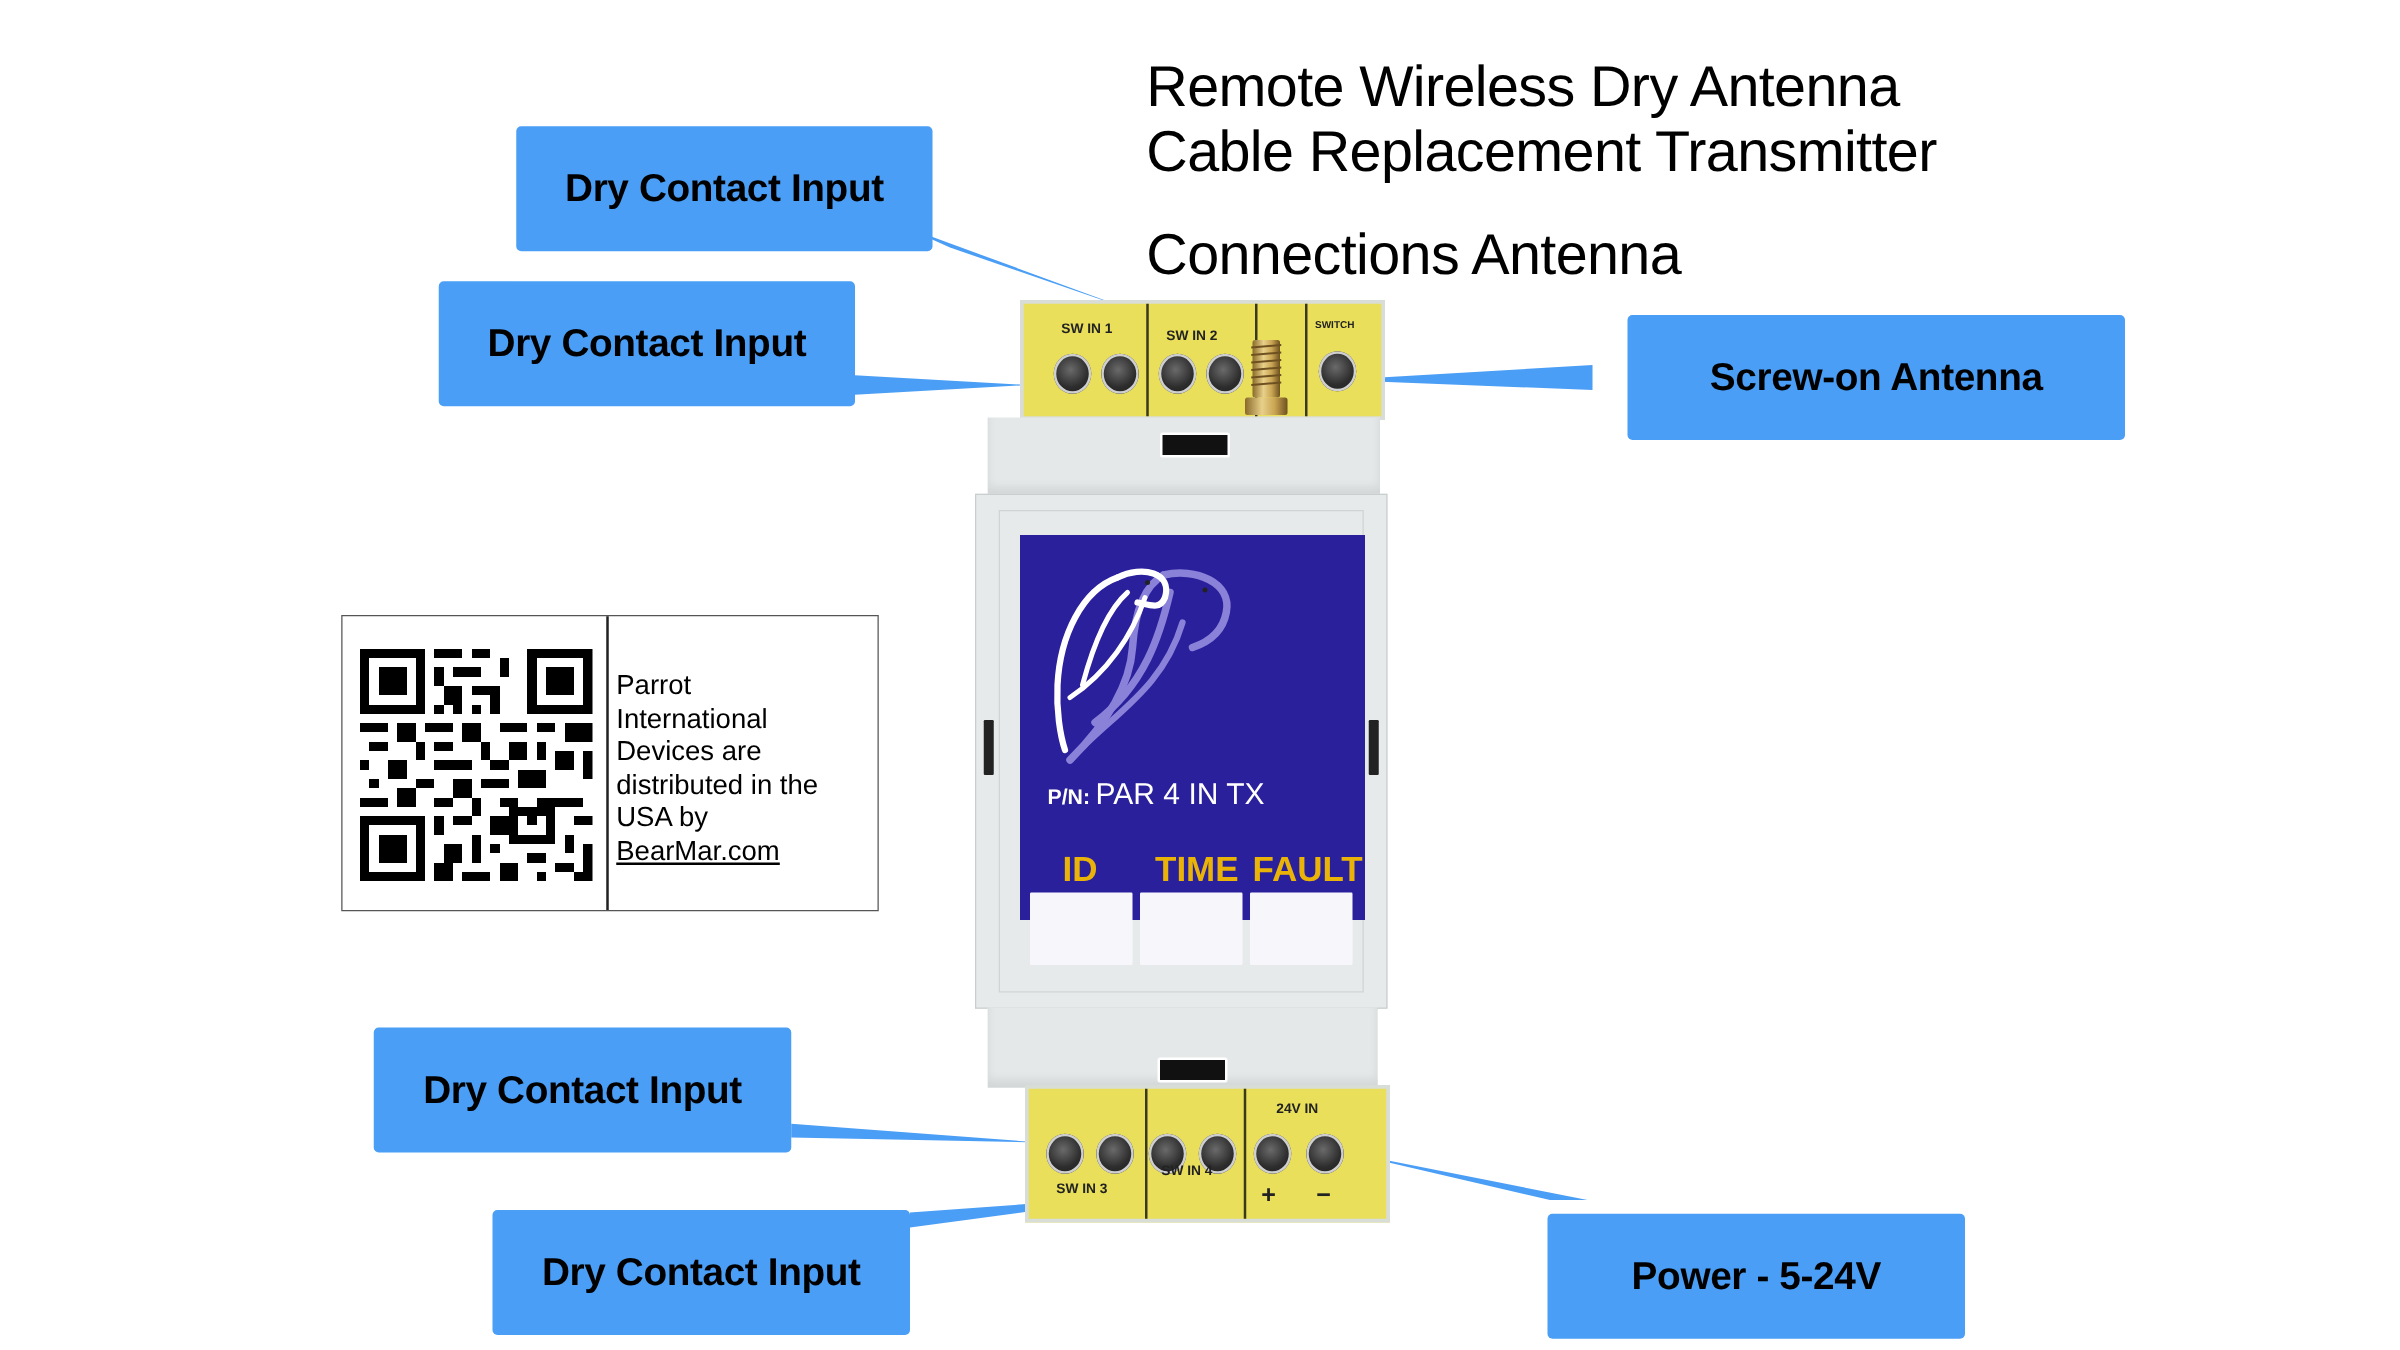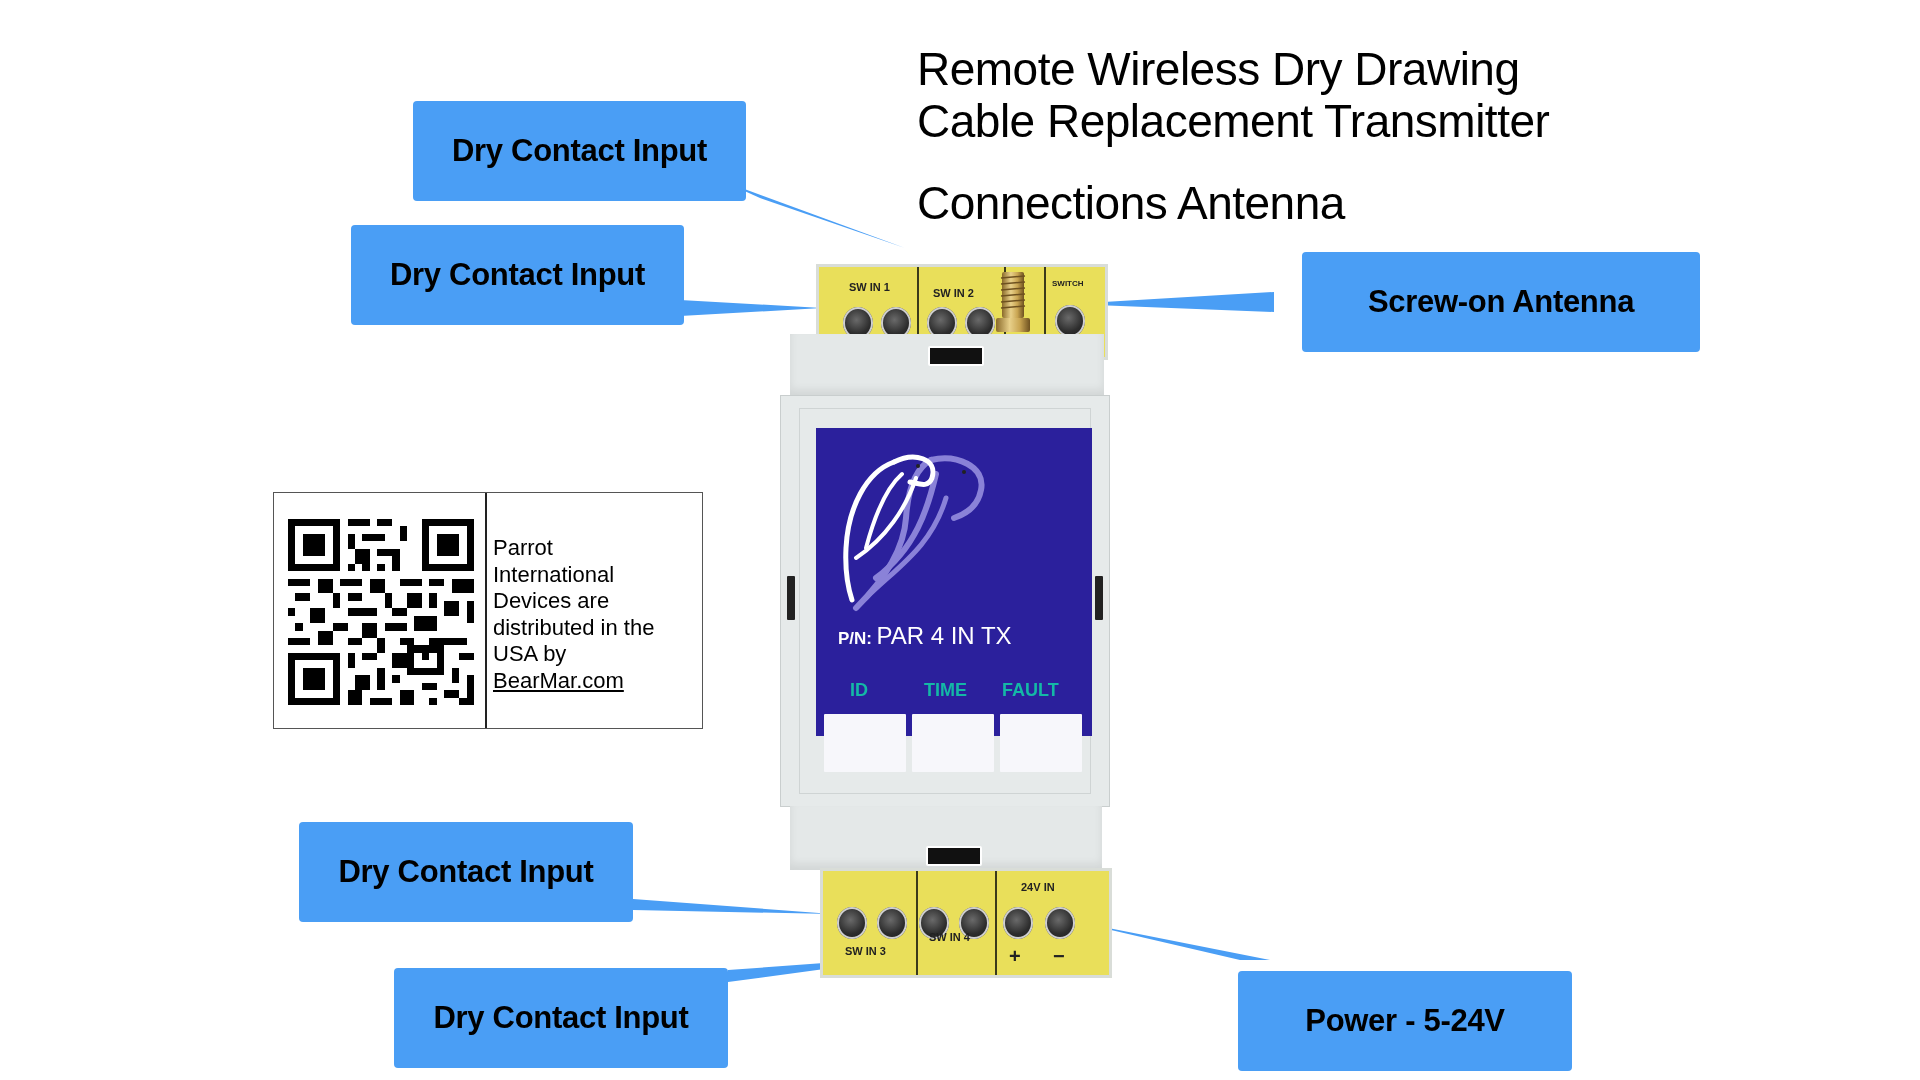--- a/index.html
+++ b/index.html
@@ -25,21 +25,21 @@
   .pm { position:absolute; font-size:20px; font-weight:bold; color:#222; }
   .housing { background:#e4e8e8; box-shadow: inset 0 -6px 8px rgba(0,0,0,0.08); }
   .slot { position:absolute; width:52px; height:16px; background:#111; border-radius:2px; border:2px solid #fff; }
   .body { background:#e6eaea; border:1px solid #c9cece; box-sizing:border-box; }
   .body-inner { position:absolute; border:1px solid #cfd4d4; }
   .clip { position:absolute; width:8px; height:44px; background:#222; border-radius:1px; }
   .panel { background:#2b209c; }
   .pn { position:absolute; color:#fff; white-space:nowrap; }
   .pn .pre { font-size:17px; font-weight:bold; }
   .pn .val { font-size:24px; }
-  .ledlbl { position:absolute; color:#14b8a6; font-size:18px; font-weight:bold; }
+  .ledlbl { position:absolute; color:#eab308; font-size:28px; font-weight:bold; }
   .ledbox { position:absolute; background:#f7f7fb; border-radius:1px; width:82px; height:58px; }
 
   
   .antenna { position:absolute; }
 
   
   .qrcard { border:1.5px solid #555; background:#fff; box-sizing:border-box; }
   .qrdivider { position:absolute; width:1.5px; background:#222; }
   .qrtext { position:absolute; font-size:22px; line-height:26.5px; color:#000; }
   .qrtext .link { text-decoration:underline; }
@@ -49,32 +49,32 @@
 
 <svg class="leaders" width="1920" height="1080">
   <polygon points="720,180 760,198 905,248 " fill="#4a9ef5"></polygon>
   <polygon points="645,298 645,318 822,308" fill="#4a9ef5"></polygon>
   <polygon points="1274,292 1274,312 1070,304" fill="#4a9ef5"></polygon>
   <polygon points="633,899 633,910 832,914" fill="#4a9ef5"></polygon>
   <polygon points="728,970 728,982 920,956" fill="#4a9ef5"></polygon>
   <polygon points="1240,960 1270,960 1068,920" fill="#4a9ef5"></polygon>
 </svg>
 
-<div class="abs title t1">Remote Wireless Dry Drawing</div>
+<div class="abs title t1">Remote Wireless Dry Antenna</div>
 <div class="abs title t2">Cable Replacement Transmitter</div>
 <div class="abs title t3">Connections Antenna</div>
 
 <div class="abs callout" style="left:413px;top:101px;width:333px;height:100px;">Dry Contact Input</div>
 <div class="abs callout" style="left:351px;top:225px;width:333px;height:100px;">Dry Contact Input</div>
 <div class="abs callout" style="left:1302px;top:252px;width:398px;height:100px;">Screw-on Antenna</div>
 <div class="abs callout" style="left:299px;top:822px;width:334px;height:100px;">Dry Contact Input</div>
 <div class="abs callout" style="left:394px;top:968px;width:334px;height:100px;">Dry Contact Input</div>
 <div class="abs callout" style="left:1238px;top:971px;width:334px;height:100px;">Power - 5-24V</div>
 
-<div class="abs terminal" style="left:816px;top:240px;width:292px;height:96px;margin-top:24px;">
+<div class="abs terminal" style="left:816px;top:240px;width:292px;height:96px;">
   <div class="term-div" style="left:98px;"></div>
   <div class="term-div" style="left:185px;"></div>
   <div class="term-div" style="left:225px;"></div>
   <div class="tlabel" style="left:30px;top:14px;">SW IN 1</div>
   <div class="tlabel" style="left:114px;top:20px;">SW IN 2</div>
   <div class="tlabel" style="left:233px;top:12px;font-size:8px;">SWITCH</div>
   <div class="hole" style="left:24px;top:40px;"></div>
   <div class="hole" style="left:62px;top:40px;"></div>
   <div class="hole" style="left:108px;top:40px;"></div>
   <div class="hole" style="left:146px;top:40px;"></div>

